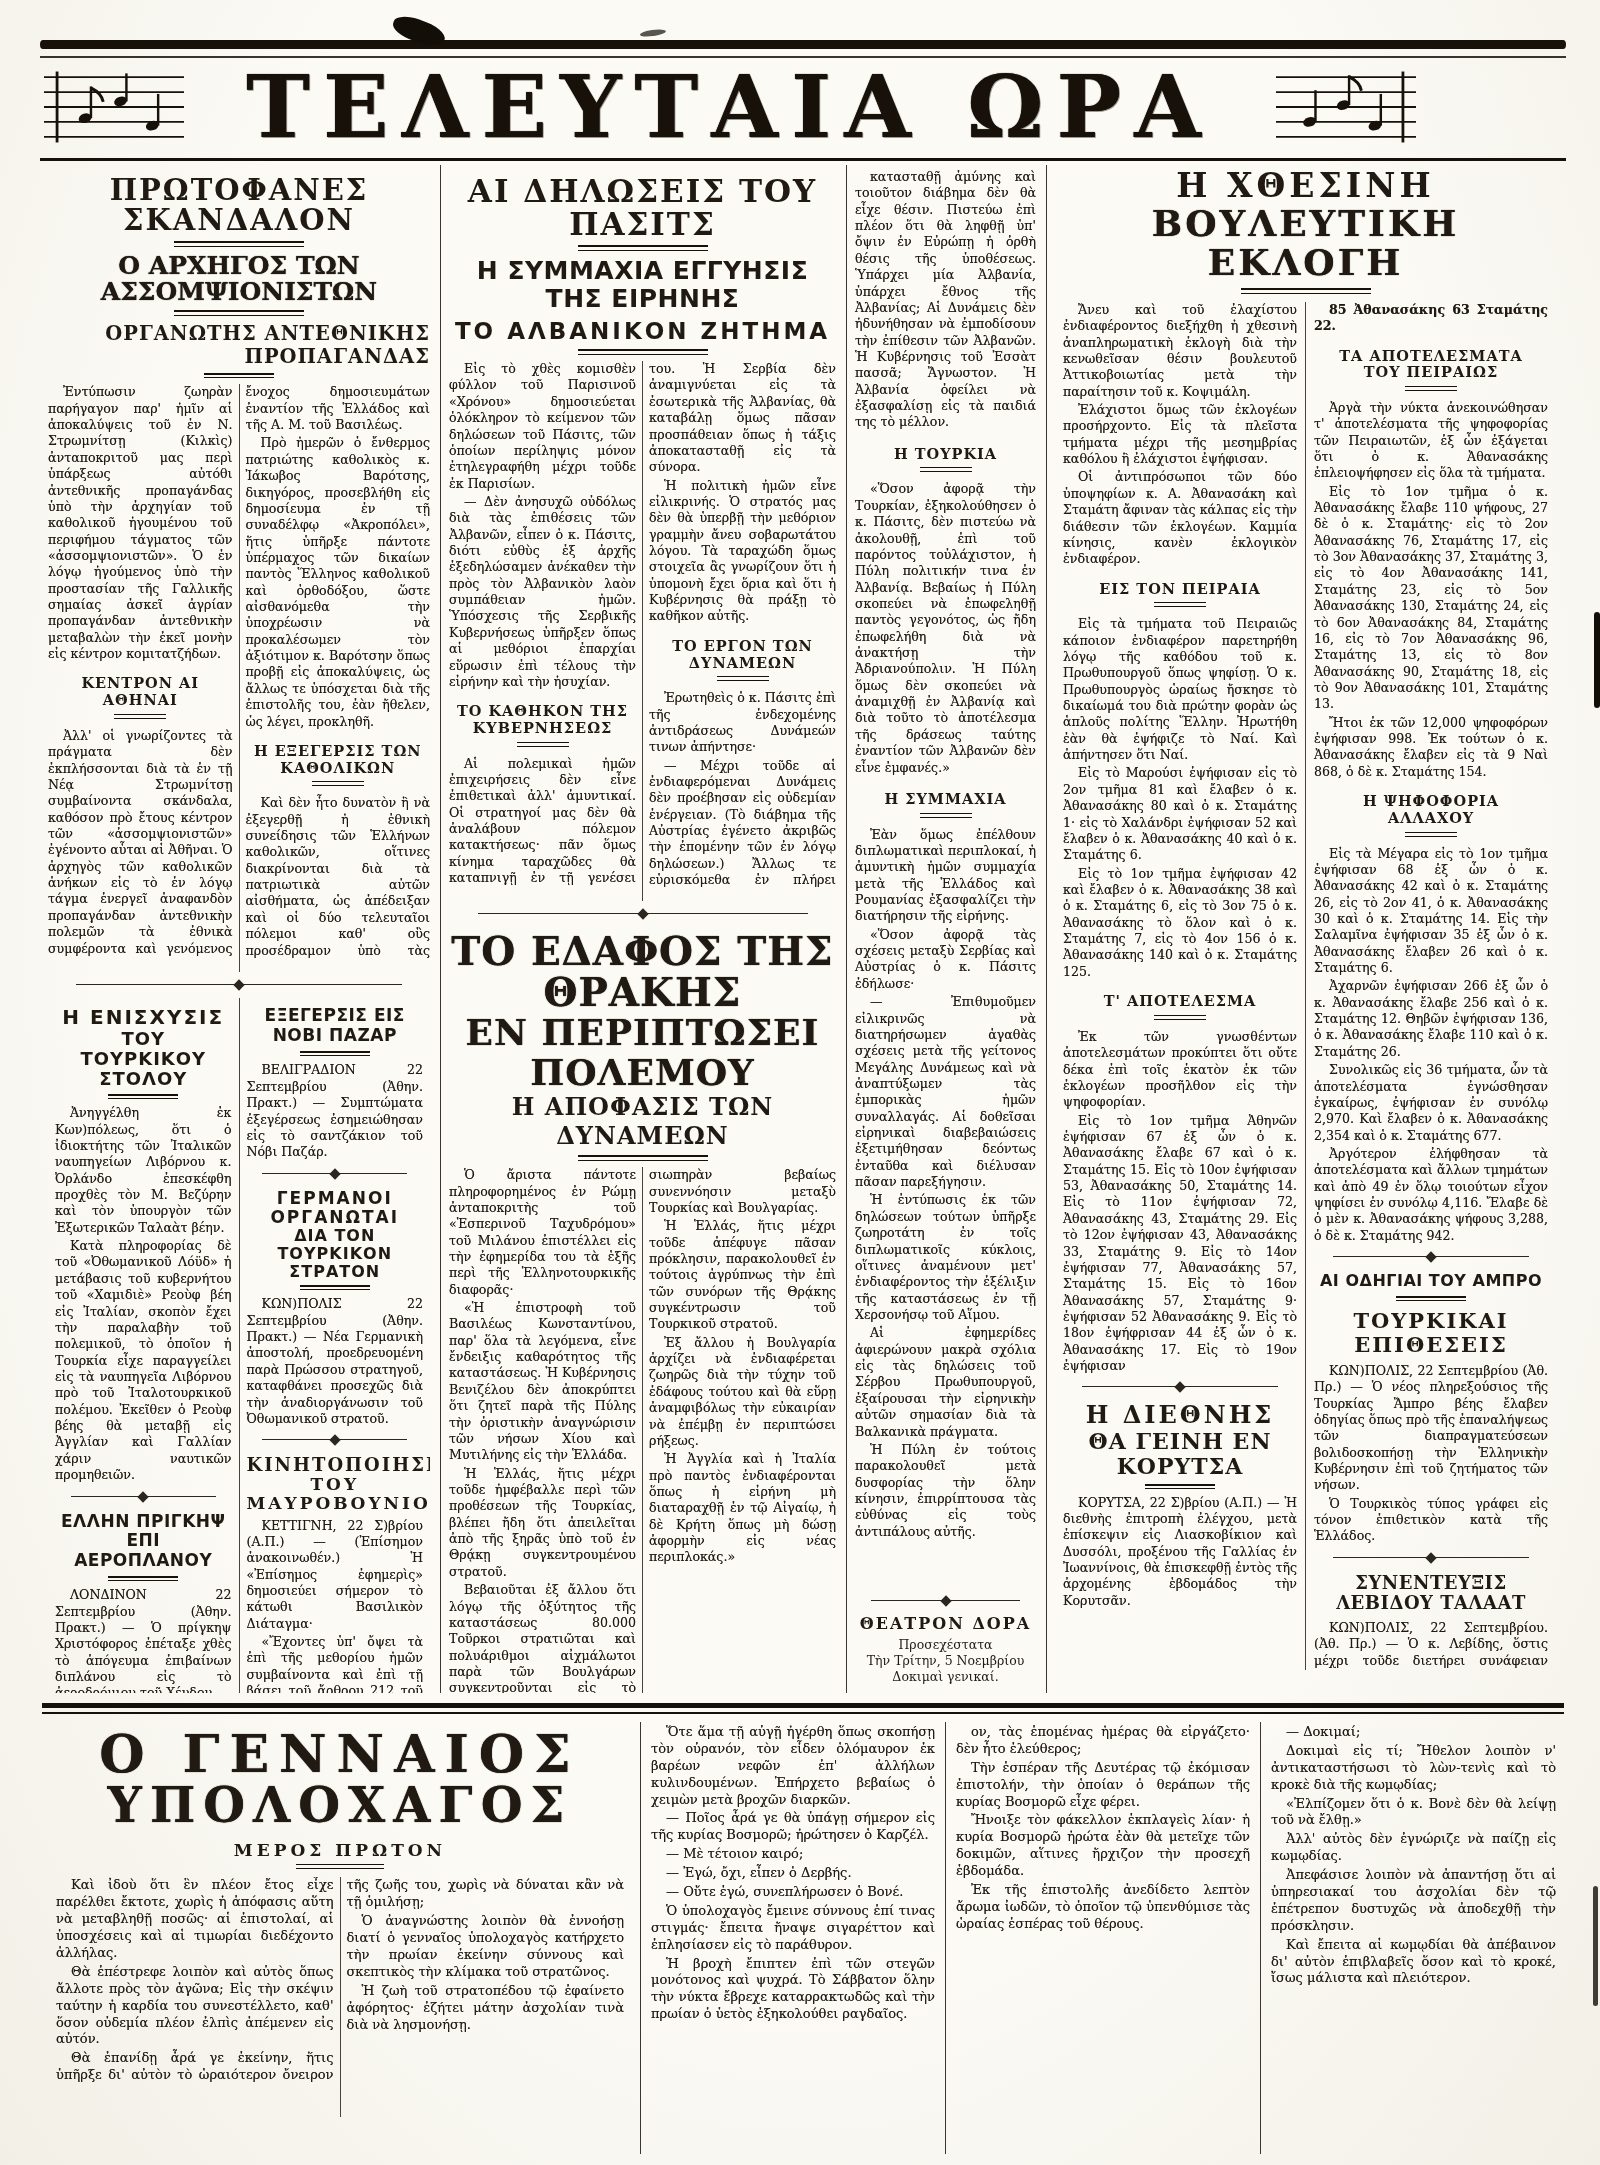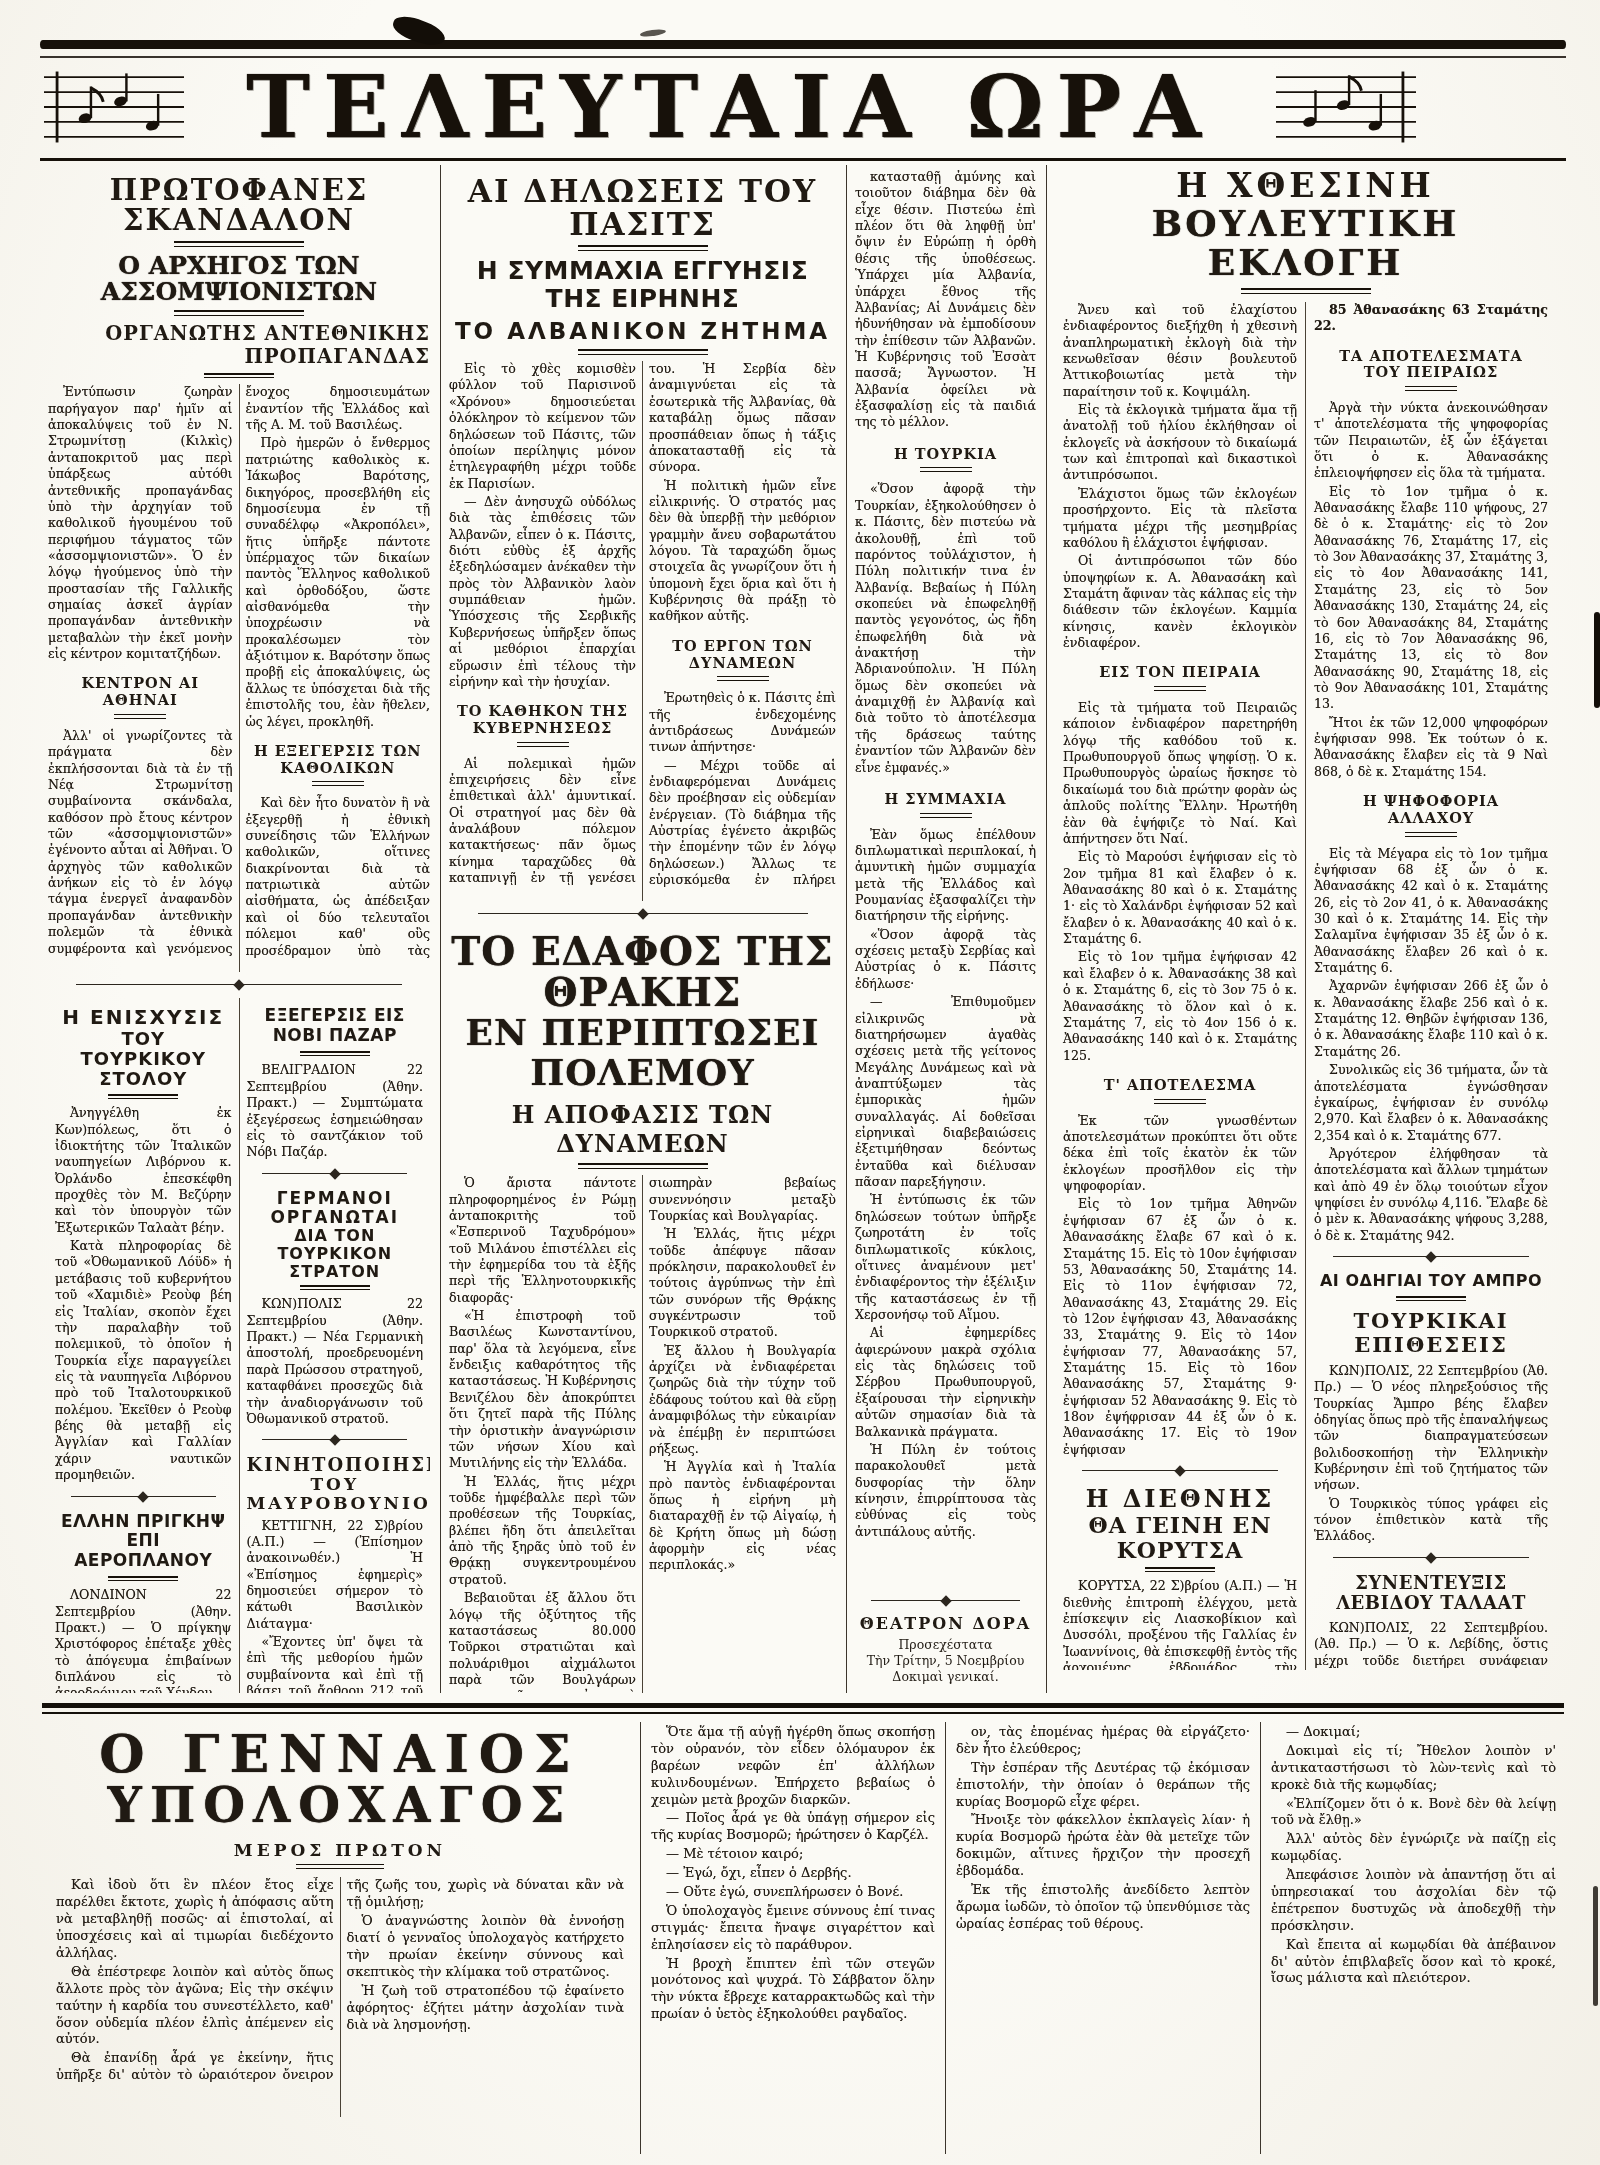--- a/index.html
+++ b/index.html
@@ -50,21 +50,21 @@
   .pair .half{flex:1;padding:0 7px;overflow:hidden;}
   .pair .half + .half{border-left:1px solid #4a4236;}
   .h2line{text-align:center;font-weight:bold;line-height:1.12;margin:8px 0 4px;}
   .h2line .l1{display:block;font-size:20px;letter-spacing:2px;}
   .h2line .l2{display:block;font-size:18px;letter-spacing:1px;}
   .h-one{text-align:center;font-weight:bold;font-size:17px;letter-spacing:.5px;margin:8px 0 6px;line-height:1.15;}
   
   .thrace-head{margin-top:10px;}
   .thrace-head .t1{display:block;text-align:center;font-weight:bold;font-size:39px;letter-spacing:1px;line-height:1.05;text-shadow:0 0 1px #17110a;}
   .thrace-head .t2{display:block;text-align:center;font-weight:bold;font-size:36px;letter-spacing:1px;line-height:1.1;text-shadow:0 0 1px #17110a;}
-  .thrace-head .t3{display:block;text-align:center;font-weight:bold;font-size:24px;letter-spacing:1px;margin-top:8px;}
+  .thrace-head .t3{display:block;text-align:center;font-weight:bold;font-size:24px;letter-spacing:1px;margin-top:0;}
   
   .elect-head .e1{display:block;text-align:center;font-weight:bold;font-size:33px;letter-spacing:4px;line-height:1.05;}
   .elect-head .e2{display:block;text-align:center;font-weight:bold;font-size:36px;letter-spacing:3px;line-height:1.1;text-shadow:0 0 1px #17110a;}
   .dcols{display:flex;margin-top:8px;height:1368px;overflow:hidden;}
   .dcols .dc{flex:1;padding:0 8px;overflow:hidden;}
   .dcols .dc + .dc{border-left:1px solid #4a4236;}
   .lead-num{font-weight:bold;}
   
   .theater{margin-top:auto;padding-bottom:8px;text-align:center;}
   .theater .th{font-weight:bold;font-size:16px;letter-spacing:2px;margin:6px 0 4px;}
@@ -299,21 +299,20 @@
       <div class="elect-head">
         <span class="e1">Η ΧΘΕΣΙΝΗ</span>
         <span class="e2">ΒΟΥΛΕΥΤΙΚΗ ΕΚΛΟΓΗ</span>
       </div>
       <div class="dbl"></div>
 
       <div class="dcols">
         <div class="dc">
           <div>
               <p class="para">Ἄνευ καὶ τοῦ ἐλαχίστου ἐνδιαφέροντος διεξήχθη ἡ χθεσινὴ ἀναπληρωματικὴ ἐκλογὴ διὰ τὴν κενωθεῖσαν θέσιν βουλευτοῦ Ἀττικοβοιωτίας μετὰ τὴν παραίτησιν τοῦ κ. Κοψιμάλη.</p>
-              <p class="para">Εἰς τὰ ἐκλογικὰ τμήματα ἅμα τῇ ἀνατολῇ τοῦ ἡλίου ἐκλήθησαν οἱ ἐκλογεῖς νὰ ἀσκήσουν τὸ δικαίωμά των καὶ ἐπιτροπαὶ καὶ δικαστικοὶ ἀντιπρόσωποι.</p>
               <p class="para">Ἐλάχιστοι ὅμως τῶν ἐκλογέων προσήρχοντο. Εἰς τὰ πλεῖστα τμήματα μέχρι τῆς μεσημβρίας καθόλου ἢ ἐλάχιστοι ἐψήφισαν.</p>
               <p class="para">Οἱ ἀντιπρόσωποι τῶν δύο ὑποψηφίων κ. Α. Ἀθανασάκη καὶ Σταμάτη ἄφιναν τὰς κάλπας εἰς τὴν διάθεσιν τῶν ἐκλογέων. Καμμία κίνησις, κανὲν ἐκλογικὸν ἐνδιαφέρον.</p>
             </div>
           <h4 class="subhead">ΕΙΣ ΤΟΝ ΠΕΙΡΑΙΑ</h4>
           <div>
               <p class="para">Εἰς τὰ τμήματα τοῦ Πειραιῶς κάποιον ἐνδιαφέρον παρετηρήθη λόγῳ τῆς καθόδου τοῦ κ. Πρωθυπουργοῦ ὅπως ψηφίσῃ. Ὁ κ. Πρωθυπουργὸς ὡραίως ἤσκησε τὸ δικαίωμά του διὰ πρώτην φορὰν ὡς ἁπλοῦς πολίτης Ἕλλην. Ἠρωτήθη ἐὰν θὰ ἐψήφιζε τὸ Ναί. Καὶ ἀπήντησεν ὅτι Ναί.</p>
               <p class="para">Εἰς τὸ Μαρούσι ἐψήφισαν εἰς τὸ 2ον τμῆμα 81 καὶ ἔλαβεν ὁ κ. Ἀθανασάκης 80 καὶ ὁ κ. Σταμάτης 1· εἰς τὸ Χαλάνδρι ἐψήφισαν 52 καὶ ἔλαβεν ὁ κ. Ἀθανασάκης 40 καὶ ὁ κ. Σταμάτης 6.</p>
               <p class="para">Εἰς τὸ 1ον τμῆμα ἐψήφισαν 42 καὶ ἔλαβεν ὁ κ. Ἀθανασάκης 38 καὶ ὁ κ. Σταμάτης 6, εἰς τὸ 3ον 75 ὁ κ. Ἀθανασάκης τὸ ὅλον καὶ ὁ κ. Σταμάτης 7, εἰς τὸ 4ον 156 ὁ κ. Ἀθανασάκης 140 καὶ ὁ κ. Σταμάτης 125.</p>
             </div>
           <h4 class="subhead">Τ' ΑΠΟΤΕΛΕΣΜΑ</h4>

